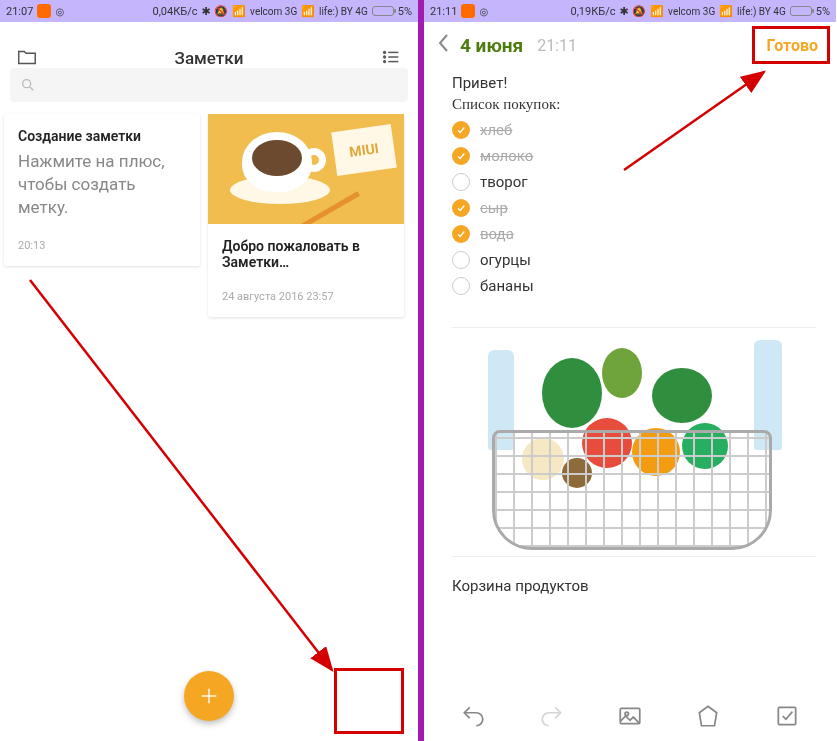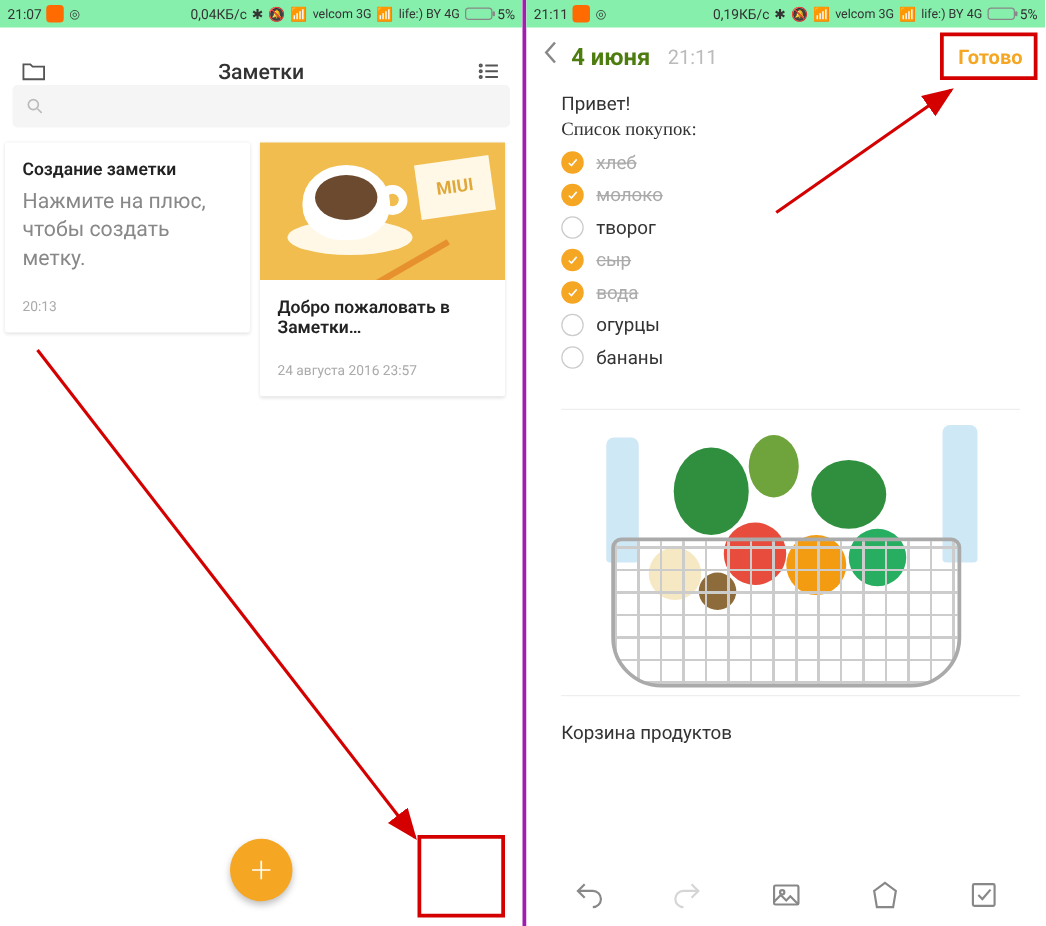--- a/index.html
+++ b/index.html
@@ -13,32 +13,32 @@
   }
   .phone {
     position: relative;
     width: 418px;
     height: 741px;
     background: #fff;
     display: flex;
     flex-direction: column;
     overflow: hidden;
   }
-  .phone.right { border-left: 3px solid #a21caf; }
+  .phone.right { border-left: 6px solid #a21caf; }
 
   
   .status {
     height: 22px;
     font-size: 11px;
     color: #333;
     display: flex;
     align-items: center;
     justify-content: space-between;
     padding: 0 6px;
-    background: #86efac;
+    background: #c4b5fd;
   }
   .status .left, .status .right-side {
     display: flex; align-items: center; gap: 4px;
   }
   .status .orange-sq {
     width: 14px; height: 14px; background: #ff6b00; border-radius: 3px;
   }
   .status .sim { font-size: 10px; }
   .status .batt {
     width: 22px; height: 10px; border: 1px solid #888; border-radius: 3px;

